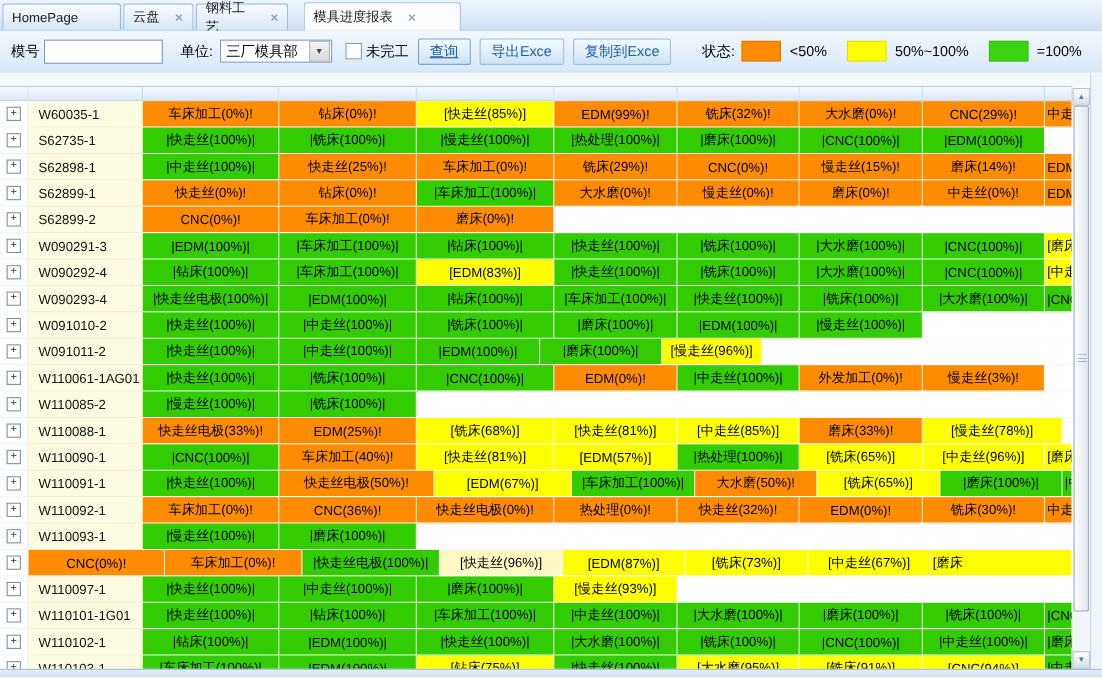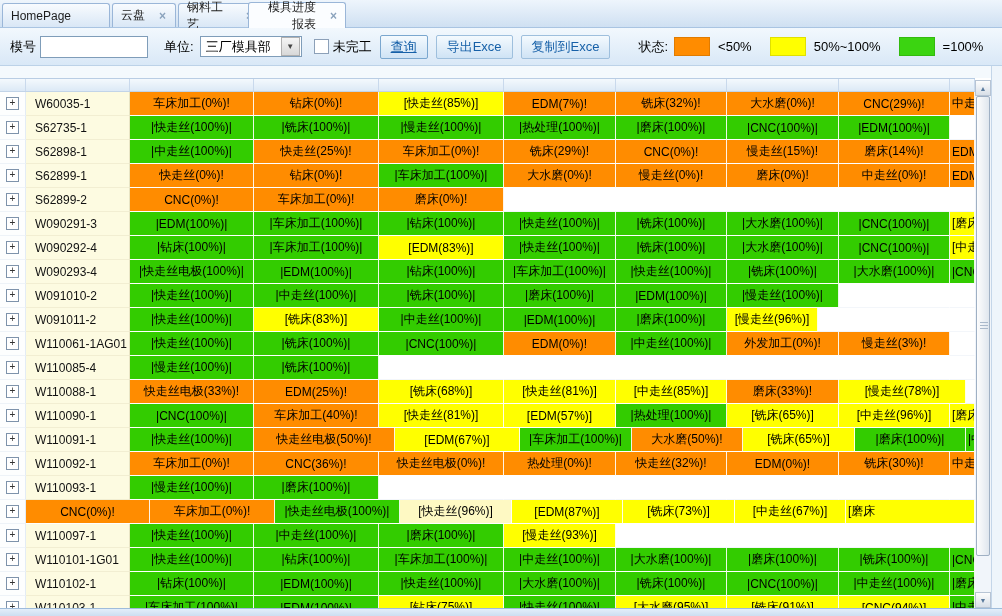--- a/index.html
+++ b/index.html
@@ -10,21 +10,21 @@
   .tabbar{position:absolute;top:0;left:0;width:1002px;height:28px;
     background:linear-gradient(#eef5fc,#cfe0f2);border-bottom:1px solid #a9c4e2;box-sizing:border-box;}
   .tab{position:absolute;top:3px;height:24px;border:1px solid #9ab6d8;border-bottom:none;
     border-radius:3px 3px 0 0;background:linear-gradient(#f8fbfe,#d9e7f6);
     display:flex;align-items:center;font-size:12px;color:#1c1c1c;box-sizing:border-box;padding:0 8px;cursor:default;}
   .tab.active{background:#fbfdff;height:26px;top:2px;z-index:2;}
   .tab .tab-close{margin-left:14px;color:#8ba3bd;font-size:12px;font-weight:bold;line-height:1;cursor:pointer;}
   .tab-home{left:2px;width:108px;}
   .tab-cloud{left:112px;width:64px;}
   .tab-steel{left:178px;width:84px;}
-  .tab-report{left:248px;width:98px;text-align:right;}
+  .tab-report{left:276px;width:143px;text-align:right;}
 
   
   .toolbar{position:absolute;top:28px;left:0;width:1002px;height:38px;
     background:linear-gradient(#f2f8fd,#d9e8f7);border-bottom:1px solid #bcd2e8;
     display:flex;align-items:center;box-sizing:border-box;font-size:13px;color:#000;}
   .tb-label{margin-left:10px;white-space:nowrap;}
   .tb-input{margin-left:4px;width:100px;height:18px;border:1px solid #7f9db9;background:#fff;
     font-size:12px;padding:1px 3px;}
   .tb-select{margin-left:6px;width:102px;height:21px;border:1px solid #7f9db9;background:#fff;
     display:flex;align-items:center;box-sizing:border-box;cursor:default;}
@@ -143,21 +143,21 @@
       </div>
     <div>
         <div class="grow">
           <div class="cell col-expand">
             <span class="plusbox">+</span>
           </div>
           <div class="cell col-mold">W60035-1</div>
           <div class="cell" style="width: 124px; background: rgb(255, 140, 0);">车床加工(0%)!</div>
           <div class="cell" style="width: 125px; background: rgb(255, 140, 0);">钻床(0%)!</div>
           <div class="cell" style="width: 125px; background: rgb(255, 255, 0);">[快走丝(85%)]</div>
-          <div class="cell" style="width: 112px; background: rgb(255, 140, 0);">EDM(7%)!</div>
+          <div class="cell" style="width: 112px; background: rgb(255, 140, 0);">EDM(99%)!</div>
           <div class="cell" style="width: 111px; background: rgb(255, 140, 0);">铣床(32%)!</div>
           <div class="cell" style="width: 112px; background: rgb(255, 140, 0);">大水磨(0%)!</div>
           <div class="cell" style="width: 111px; background: rgb(255, 140, 0);">CNC(29%)!</div>
           <div class="cell pc-last" style="background: rgb(255, 140, 0);">中走丝</div>
         </div>
         <div class="grow">
           <div class="cell col-expand">
             <span class="plusbox">+</span>
           </div>
           <div class="cell col-mold">S62735-1</div>
@@ -267,21 +267,20 @@
           <div class="cell" style="width: 112px; background: rgb(51, 204, 0);">|慢走丝(100%)|</div>
           <div class="cell empty" style="width: 111px;"></div>
           <div class="cell pc-last empty"></div>
         </div>
         <div class="grow">
           <div class="cell col-expand">
             <span class="plusbox">+</span>
           </div>
           <div class="cell col-mold">W091011-2</div>
           <div class="cell" style="width: 124px; background: rgb(51, 204, 0);">|快走丝(100%)|</div>
-          <div class="cell" style="width: 125px; background: rgb(255, 255, 0);">[铣床(83%)]</div>
           <div class="cell" style="width: 125px; background: rgb(51, 204, 0);">|中走丝(100%)|</div>
           <div class="cell" style="width: 112px; background: rgb(51, 204, 0);">|EDM(100%)|</div>
           <div class="cell" style="width: 111px; background: rgb(51, 204, 0);">|磨床(100%)|</div>
           <div class="cell" style="width: 91px; background: rgb(255, 255, 0);">[慢走丝(96%)]</div>
           <div class="cell empty" style="width: 111px;"></div>
           <div class="cell pc-last empty"></div>
         </div>
         <div class="grow">
           <div class="cell col-expand">
             <span class="plusbox">+</span>
@@ -293,21 +292,21 @@
           <div class="cell" style="width: 112px; background: rgb(255, 140, 0);">EDM(0%)!</div>
           <div class="cell" style="width: 111px; background: rgb(51, 204, 0);">|中走丝(100%)|</div>
           <div class="cell" style="width: 112px; background: rgb(255, 140, 0);">外发加工(0%)!</div>
           <div class="cell" style="width: 111px; background: rgb(255, 140, 0);">慢走丝(3%)!</div>
           <div class="cell pc-last empty"></div>
         </div>
         <div class="grow">
           <div class="cell col-expand">
             <span class="plusbox">+</span>
           </div>
-          <div class="cell col-mold">W110085-4</div>
+          <div class="cell col-mold">W110085-2</div>
           <div class="cell" style="width: 124px; background: rgb(51, 204, 0);">|慢走丝(100%)|</div>
           <div class="cell" style="width: 125px; background: rgb(51, 204, 0);">|铣床(100%)|</div>
           <div class="cell empty" style="width: 125px;"></div>
           <div class="cell empty" style="width: 112px;"></div>
           <div class="cell empty" style="width: 111px;"></div>
           <div class="cell empty" style="width: 112px;"></div>
           <div class="cell empty" style="width: 111px;"></div>
           <div class="cell pc-last empty"></div>
         </div>
         <div class="grow">

